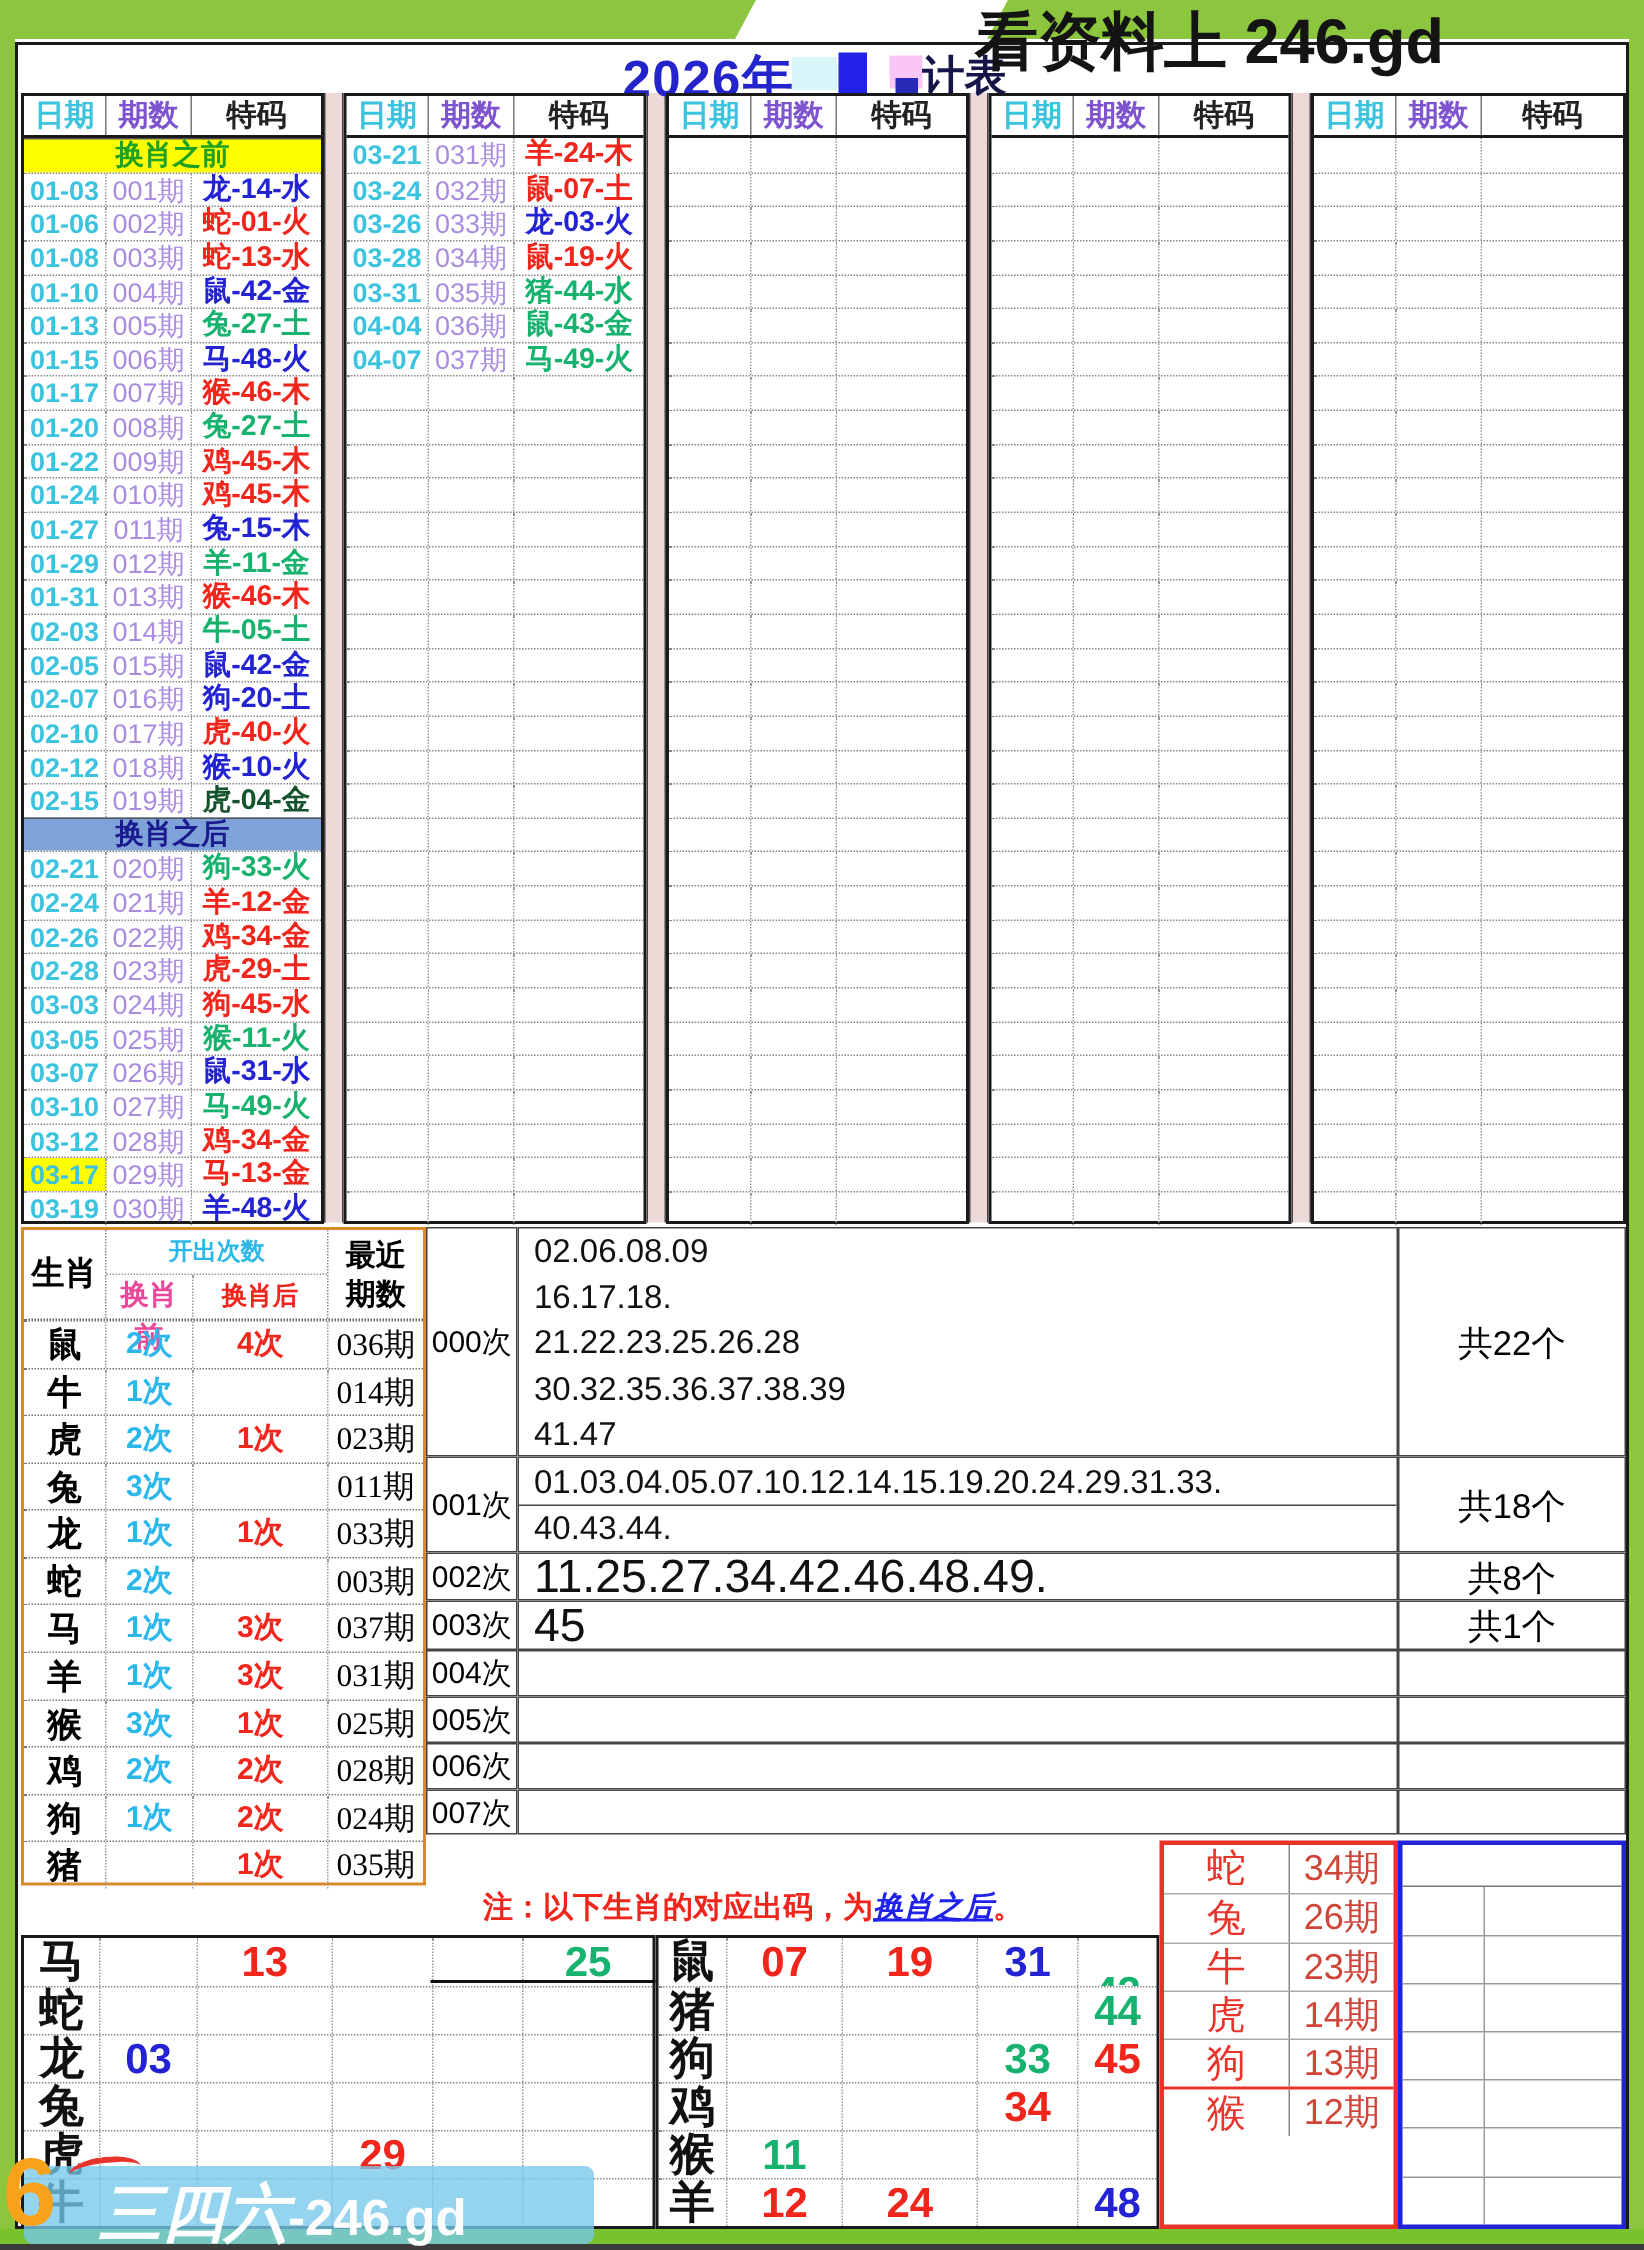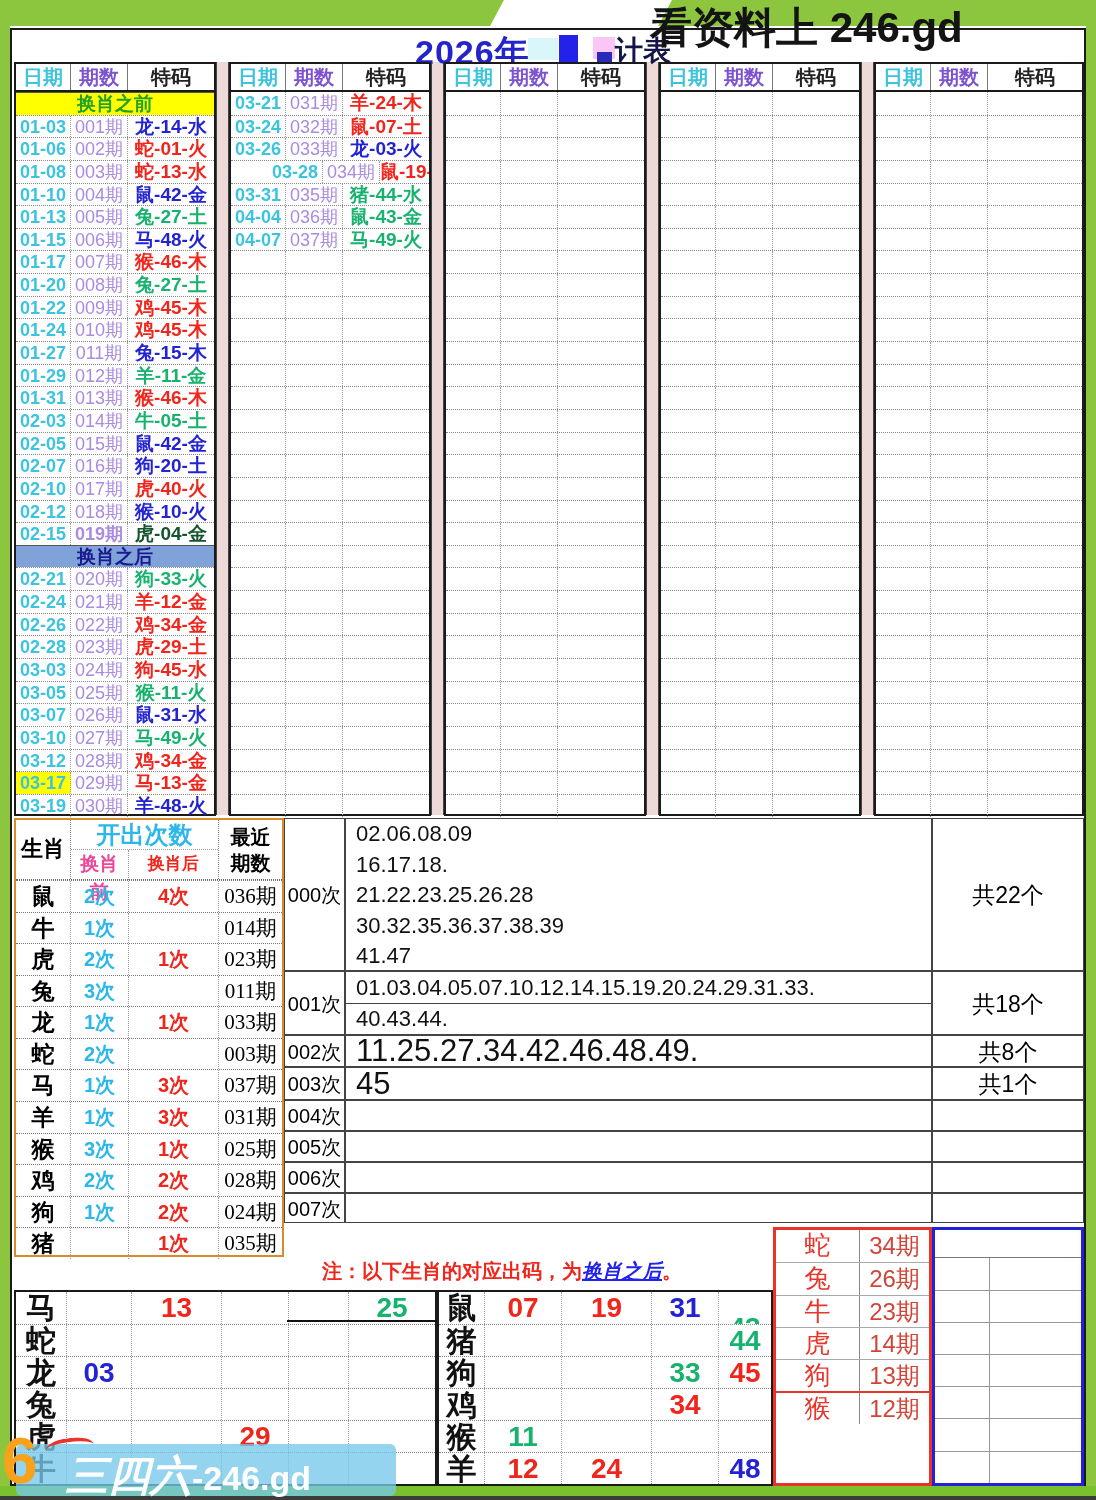--- a/index.html
+++ b/index.html
@@ -35,21 +35,21 @@
   .m-period { font-size:18px; border-right:1px dotted #999; }
   .m-code { font-size:19px; font-weight:bold; flex:1; }
   .msec { height:22.656px; text-align:center; font-size:19px; font-weight:bold; line-height:22px; border-top:1px solid #555; }
   .sep { position:absolute; top:62px; height:753px; width:13px; background:#eed9d9; border-left:1px solid #444; border-right:1px solid #444; z-index:1; }
 
   
   .stats { left:14px; top:818px; width:270px; height:439px; border:2px solid #d98a2c; background:#fff; z-index:2; }
   .stats-head { display:flex; height:60px; border-bottom:1px dotted #666; }
   .sh-zodiac { width:55px; font-size:22px; font-weight:bold; text-align:center; line-height:58px; border-right:1px dotted #888; }
   .sh-mid { width:148px; display:flex; flex-direction:column; border-right:1px dotted #888; }
-  .sh-count { height:30px; text-align:center; font-size:24px; font-weight:bold; color:#2bb7ea; line-height:30px; border-bottom:1px dotted #999; }
+  .sh-count { height:30px; text-align:center; font-size:16px; font-weight:bold; color:#2bb7ea; line-height:30px; border-bottom:1px dotted #999; }
   .sh-sub { display:flex; height:30px; }
   .sh-before { width:58px; font-size:19px; font-weight:bold; color:#ec4899; text-align:center; line-height:28px; border-right:1px dotted #999; }
   .sh-after { width:90px; font-size:17px; font-weight:bold; color:#f0251c; text-align:center; line-height:28px; }
   .sh-recent { width:63px; font-size:20px; font-weight:bold; text-align:center; line-height:26px; padding-top:4px; }
   .srow { display:flex; height:31.58px; border-top:1px dotted #777; }
   .srow .sc { text-align:center; line-height:31px; overflow:hidden; }
   .sc-z { width:55px; font-size:23px; font-weight:bold; border-right:1px dotted #999; }
   .sc-b { width:58px; font-size:20px; font-weight:bold; color:#2bb7ea; border-right:1px dotted #999; }
   .sc-a { width:90px; font-size:20px; font-weight:bold; color:#f0251c; border-right:1px dotted #999; }
   .sc-r { width:63px; font-size:21px; font-family:"Liberation Serif", serif; }
@@ -217,21 +217,21 @@
             <div class="mcell m-period" style="width: 57px; color: rgb(169, 139, 224);">017期</div>
             <div class="mcell m-code" style="color: rgb(240, 37, 28);">虎-40-火</div>
           </div>
           <div class="mrow">
             <div class="mcell m-date" style="width: 55px; color: rgb(60, 195, 222);">02-12</div>
             <div class="mcell m-period" style="width: 57px; color: rgb(169, 139, 224);">018期</div>
             <div class="mcell m-code" style="color: rgb(35, 35, 212);">猴-10-火</div>
           </div>
           <div class="mrow">
             <div class="mcell m-date" style="width: 55px; color: rgb(60, 195, 222);">02-15</div>
-            <div class="mcell m-period" style="width: 57px; color: rgb(169, 139, 224); font-weight: bold;">019期</div>
+            <div class="mcell m-period" style="width: 57px; color: rgb(169, 139, 224);">019期</div>
             <div class="mcell m-code" style="color: #14532d;">虎-04-金</div>
           </div>
           <div class="msec" style="background: rgb(127, 163, 216); color: rgb(27, 27, 143);">换肖之后</div>
           <div class="mrow">
             <div class="mcell m-date" style="width: 55px; color: rgb(60, 195, 222);">02-21</div>
             <div class="mcell m-period" style="width: 57px; color: rgb(169, 139, 224);">020期</div>
             <div class="mcell m-code" style="color: rgb(23, 178, 110);">狗-33-火</div>
           </div>
           <div class="mrow">
             <div class="mcell m-date" style="width: 55px; color: rgb(60, 195, 222);">02-24</div>
@@ -301,21 +301,21 @@
             <div class="mcell m-date" style="width: 55px; color: rgb(60, 195, 222);">03-24</div>
             <div class="mcell m-period" style="width: 57px; color: rgb(169, 139, 224);">032期</div>
             <div class="mcell m-code" style="color: rgb(240, 37, 28);">鼠-07-土</div>
           </div>
           <div class="mrow">
             <div class="mcell m-date" style="width: 55px; color: rgb(60, 195, 222);">03-26</div>
             <div class="mcell m-period" style="width: 57px; color: rgb(169, 139, 224);">033期</div>
             <div class="mcell m-code" style="color: rgb(35, 35, 212);">龙-03-火</div>
           </div>
           <div class="mrow">
-            <div class="mcell m-date" style="width: 55px; color: rgb(60, 195, 222); margin-left: 37px;">03-28</div>
+            <div class="mcell m-date" style="width: 55px; color: rgb(60, 195, 222);">03-28</div>
             <div class="mcell m-period" style="width: 57px; color: rgb(169, 139, 224);">034期</div>
             <div class="mcell m-code" style="color: rgb(240, 37, 28);">鼠-19-火</div>
           </div>
           <div class="mrow">
             <div class="mcell m-date" style="width: 55px; color: rgb(60, 195, 222);">03-31</div>
             <div class="mcell m-period" style="width: 57px; color: rgb(169, 139, 224);">035期</div>
             <div class="mcell m-code" style="color: rgb(23, 178, 110);">猪-44-水</div>
           </div>
           <div class="mrow">
             <div class="mcell m-date" style="width: 55px; color: rgb(60, 195, 222);">04-04</div>

